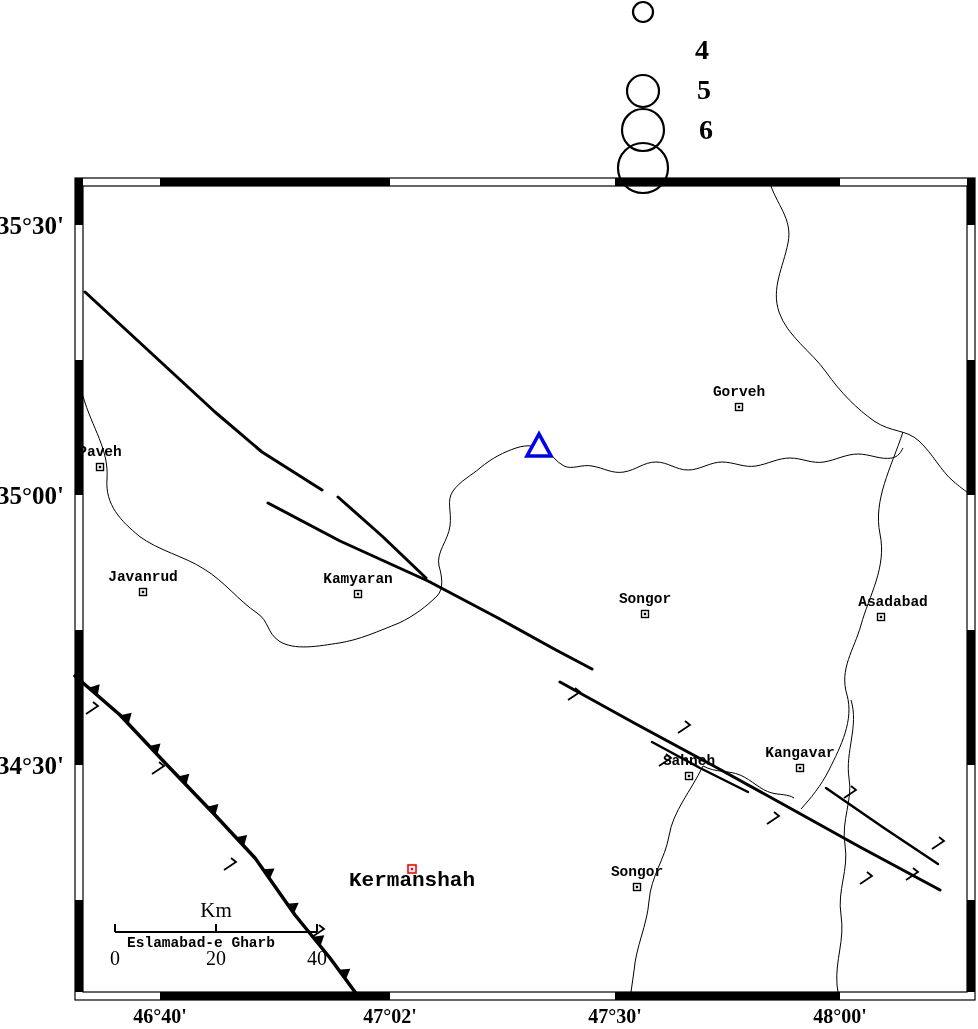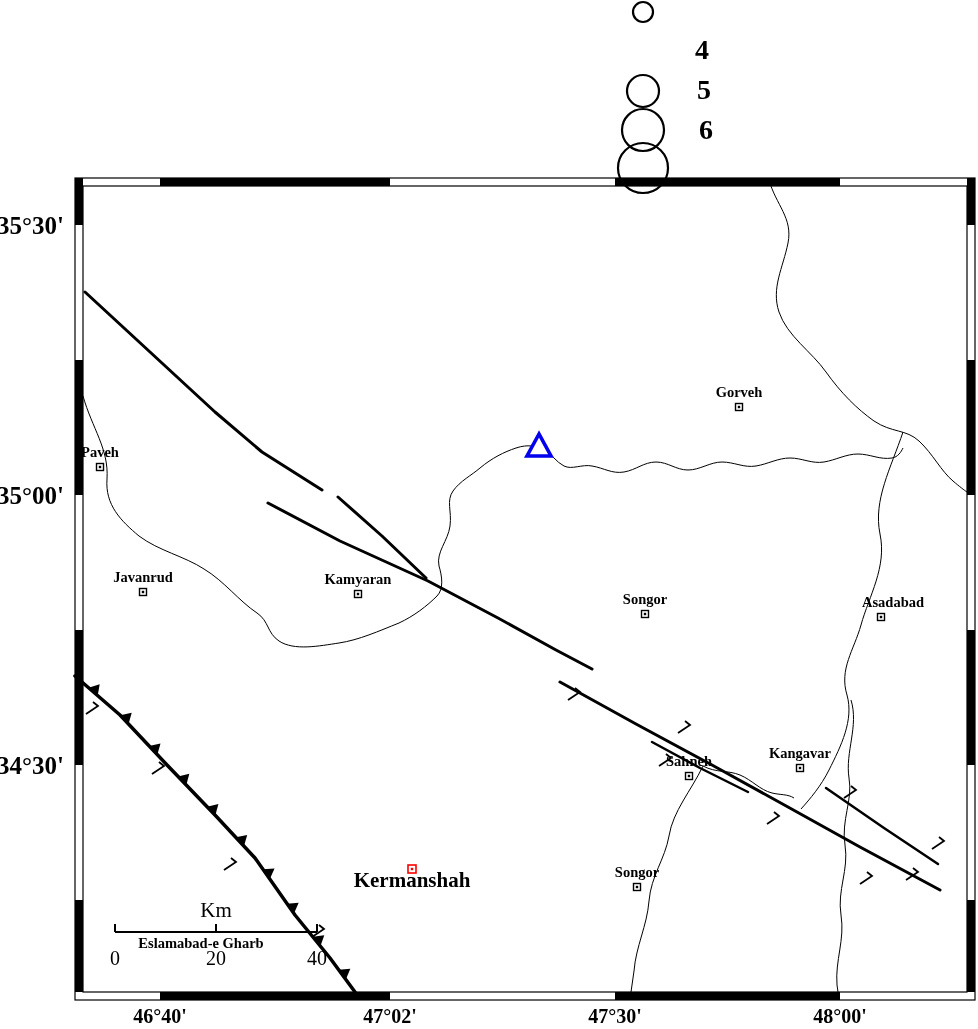--- a/index.html
+++ b/index.html
@@ -5,21 +5,21 @@
   html,body{margin:0;padding:0;background:#fff;}
   .stage{
     position:relative;width:978px;height:1029px;background:#ffffff;
     font-family:"Liberation Serif","DejaVu Serif",serif;overflow:hidden;
   }
   #map-svg{position:absolute;left:0;top:0;}
   #labels{position:absolute;left:0;top:0;width:978px;height:1029px;pointer-events:none;}
   #labels div{line-height:1;color:#000;}
   .lat-label{position:absolute;transform:translate(-100%,-50%);font-weight:bold;font-size:25px;white-space:nowrap;}
   .lon-label{position:absolute;transform:translate(-50%,0);font-weight:bold;font-size:20px;white-space:nowrap;}
-  .city-label{position:absolute;transform:translate(-50%,-50%);font-weight:bold;font-size:14.5px;white-space:nowrap;}
+  .city-label{position:absolute;transform:translate(-50%,-50%);font-weight:bold;font-size:14.5px;white-space:nowrap;font-family:Liberation Mono, monospace;}
   .city-label.major{font-size:21px;}
   .legend-label{position:absolute;transform:translate(-50%,-50%);font-weight:bold;font-size:28px;}
   .scale-num{position:absolute;transform:translate(-50%,0);font-size:20px;}
   .scale-unit{position:absolute;transform:translate(-50%,-50%);font-size:21px;}
 </style>
 </head>
 <body>
 
 <div class="stage">
   <svg id="map-svg" width="978" height="1029" viewBox="0 0 978 1029">

